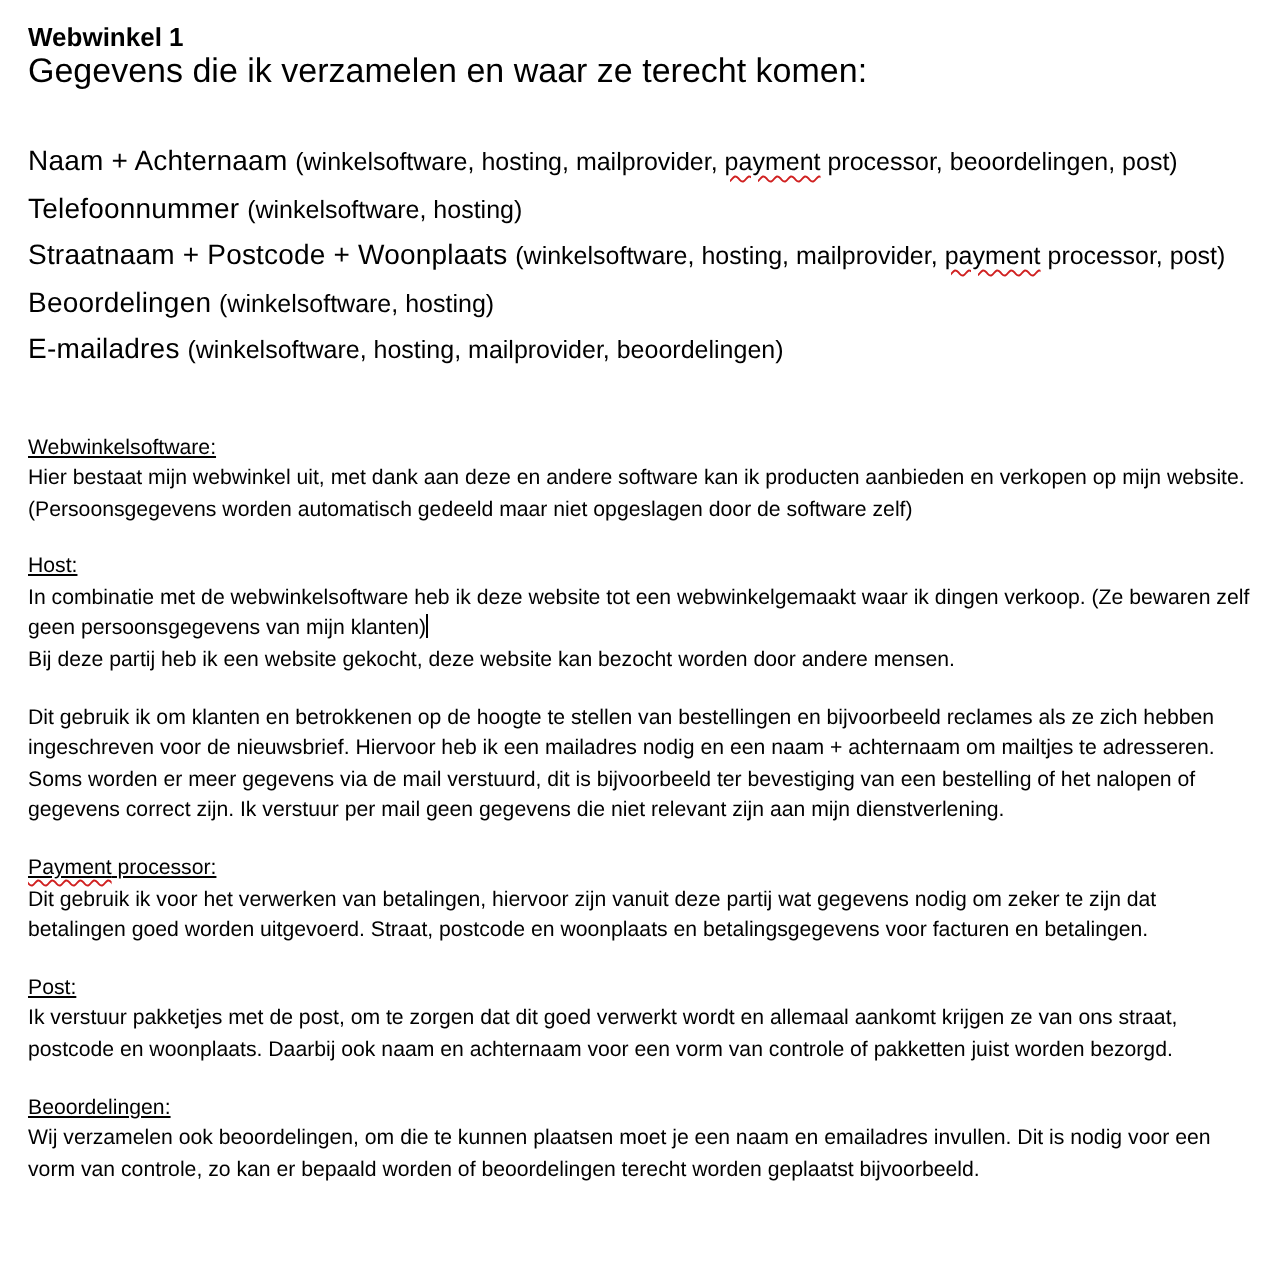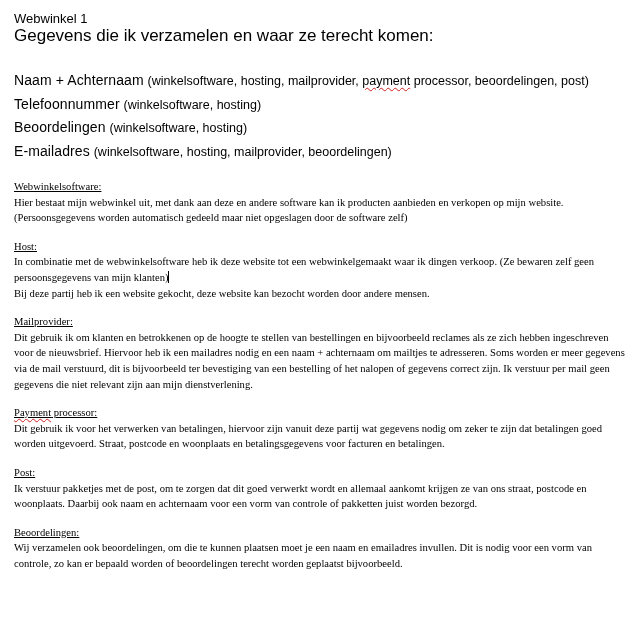--- a/index.html
+++ b/index.html
@@ -1,25 +1,25 @@
 <!DOCTYPE html>
 <html><head>
   <meta charset="utf-8">
   <style>
     html, body { margin: 0; padding: 0; background: #ffffff; }
     body { width: 634px; height: 640px; overflow: hidden; position: relative; color: #000; font-family: "Liberation Sans", sans-serif; }
     .page { position: absolute; left: 14px; top: 10px; right: 6px; }
-    .title { font-weight: normal; font-size: 13px; line-height: 17px; margin: 0; }
+    .title { font-weight: bold; font-size: 13px; line-height: 17px; margin: 0; }
     .subtitle { font-size: 17px; line-height: 18px; margin: 0; }
     .fields { margin-top: 24px; }
     .field { font-size: 14px; line-height: 22.5px; white-space: nowrap; }
     .field .lbl { font-weight: normal; font-size: 14px; letter-spacing: 0.1px; }
     .field .dest { font-size: 12.5px; }
     .spell { text-decoration: underline wavy #d02020; text-decoration-thickness: 1px; text-underline-offset: 2px; }
-    .sections { margin-top: 16px; font-family: Liberation Serif, serif; }
+    .sections { margin-top: 30px; }
     .section { margin-bottom: 13px; font-size: 10.6px; line-height: 15.6px; }
     .section .head { text-decoration: underline; }
     .section p { margin: 0; }
     .caret { display: inline-block; width: 1px; height: 12px; background: #000; vertical-align: -2px; }
   </style>
 </head>
 <body>
 
 <div class="page">
   <p class="title">Webwinkel 1</p>
@@ -28,41 +28,44 @@
   <div class="fields">
     <div class="field">
       <span class="lbl">Naam + Achternaam</span>
       <span class="dest"><span>(winkelsoftware, hosting, mailprovider, </span><span class="spell">payment</span><span> processor, beoordelingen, post)</span></span>
     </div>
     <div class="field">
       <span class="lbl">Telefoonnummer</span>
       <span class="dest">(winkelsoftware, hosting)</span>
     </div>
     <div class="field">
+      <span class="lbl">Straatnaam + Postcode + Woonplaats</span>
+      <span class="dest"><span>(winkelsoftware, hosting, mailprovider, </span><span class="spell">payment</span><span> processor, post)</span></span>
+    </div>
+    <div class="field">
       <span class="lbl">Beoordelingen</span>
       <span class="dest">(winkelsoftware, hosting)</span>
     </div>
     <div class="field">
       <span class="lbl">E-mailadres</span>
       <span class="dest">(winkelsoftware, hosting, mailprovider, beoordelingen)</span>
     </div>
   </div>
 
   <div class="sections">
     <div class="section">
       <div class="head">Webwinkelsoftware:</div>
       <p>Hier bestaat mijn webwinkel uit, met dank aan deze en andere software kan ik producten aanbieden en verkopen op mijn website. (Persoonsgegevens worden automatisch gedeeld maar niet opgeslagen door de software zelf)</p>
     </div>
     <div class="section">
       <div class="head">Host:</div>
       <p><span>In combinatie met de webwinkelsoftware heb ik deze website tot een webwinkelgemaakt waar ik dingen verkoop. (Ze bewaren zelf geen persoonsgegevens van mijn klanten)</span><span class="caret"></span></p>
       <p>Bij deze partij heb ik een website gekocht, deze website kan bezocht worden door andere mensen.</p>
     </div>
     <div class="section">
-      <div class="head">Mailprovider:</div>
       <p>Dit gebruik ik om klanten en betrokkenen op de hoogte te stellen van bestellingen en bijvoorbeeld reclames als ze zich hebben ingeschreven voor de nieuwsbrief. Hiervoor heb ik een mailadres nodig en een naam + achternaam om mailtjes te adresseren. Soms worden er meer gegevens via de mail verstuurd, dit is bijvoorbeeld ter bevestiging van een bestelling of het nalopen of gegevens correct zijn. Ik verstuur per mail geen gegevens die niet relevant zijn aan mijn dienstverlening.</p>
     </div>
     <div class="section">
       <div class="head"><span class="spell">Payment</span><span> processor:</span></div>
       <p>Dit gebruik ik voor het verwerken van betalingen, hiervoor zijn vanuit deze partij wat gegevens nodig om zeker te zijn dat betalingen goed worden uitgevoerd. Straat, postcode en woonplaats en betalingsgegevens voor facturen en betalingen.</p>
     </div>
     <div class="section">
       <div class="head">Post:</div>
       <p>Ik verstuur pakketjes met de post, om te zorgen dat dit goed verwerkt wordt en allemaal aankomt krijgen ze van ons straat, postcode en woonplaats. Daarbij ook naam en achternaam voor een vorm van controle of pakketten juist worden bezorgd.</p>
     </div>

